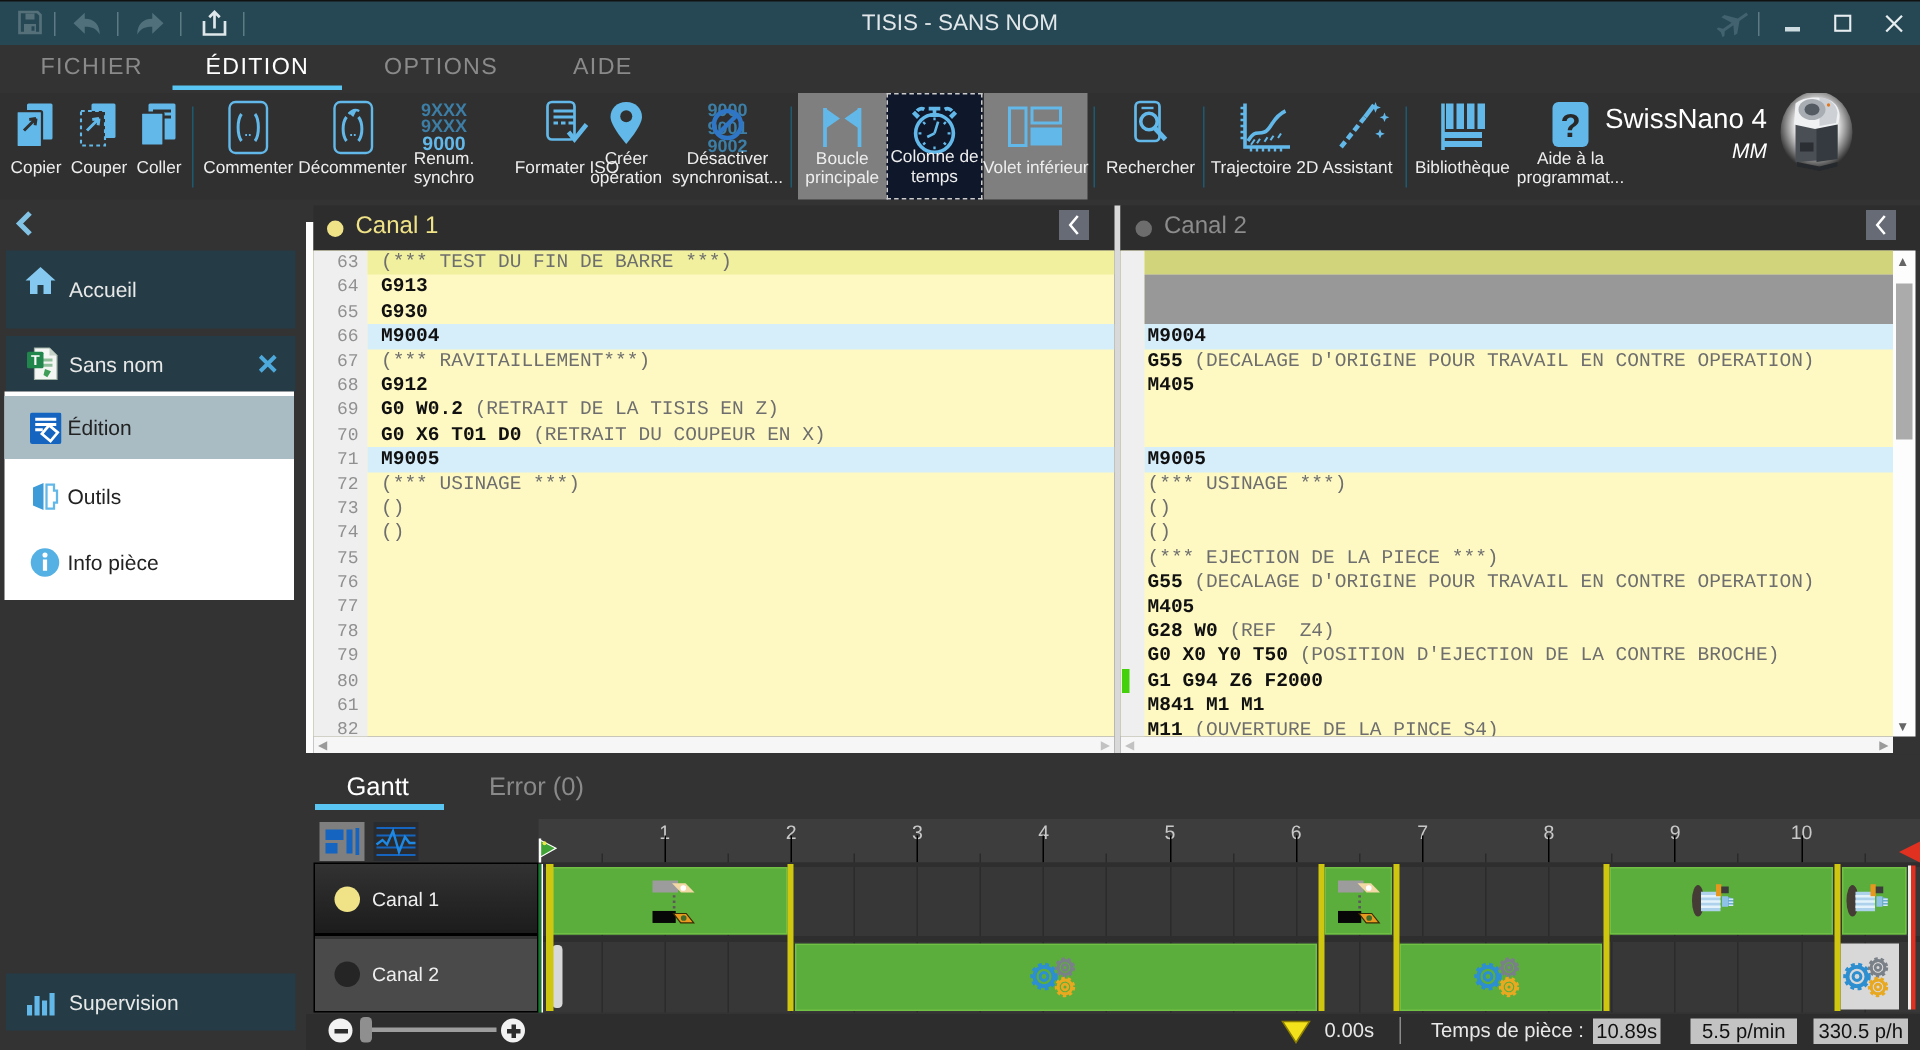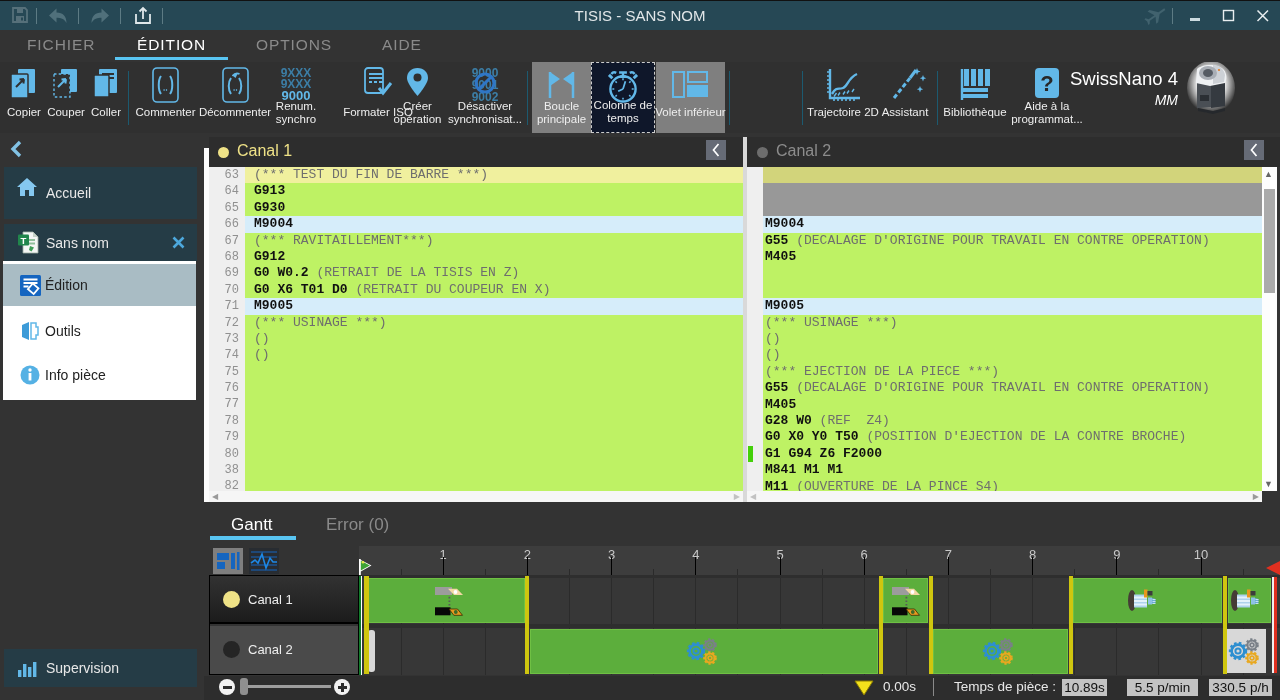--- a/index.html
+++ b/index.html
@@ -33,21 +33,21 @@
 
 #sidebar { left:0; top:133px; width:204px; height:567px; background:#333333; }
 .siderow { position:absolute; left:4px; width:193px; background:#253c46; color:#e8e8e8; font-size:14px; }
 .siderow .txt { position:absolute; left:42px; top:50%; transform:translateY(-50%); }
 #whitepanel { position:absolute; left:3px; top:128px; width:193px; height:139px; background:#ffffff; }
 .wrow { position:absolute; left:0; width:193px; height:46px; color:#222; font-size:14px; }
 .wrow .txt { position:absolute; left:42px; top:50%; transform:translateY(-50%); }
 
 
 .pane-header { background:#2d2d2d; }
-.codearea { background:#bef264; overflow:hidden; }
+.codearea { background:#fef9c3; overflow:hidden; }
 .gutter { position:absolute; top:0; background:#efefef; color:#909090;
   font-family:"Liberation Mono", monospace; font-size:12px; text-align:right; }
 .gl { height:16.4px; line-height:16.4px; padding-right:6px; }
 .cl { position:absolute; height:16.4px; line-height:16.4px; white-space:pre;
   font-family:"Liberation Mono", monospace; font-size:13px; font-weight:bold; color:#111; }
 .cm { font-weight:normal; color:#6e6e6e; }
 .rowhl { position:absolute; height:16.4px; }
 .hl-y1 { background:#f0f09e; }
 .hl-y2 { background:#d2d47b; }
 .hl-g { background:#989898; }
@@ -224,20 +224,29 @@
     </div>
     <div class="titem tsel" style="left:656px; width:69px;">
       <svg class="ico" viewBox="0 0 69 38">
         <rect x="17" y="6" width="11" height="25" fill="none" stroke="#62b8e8" stroke-width="2"></rect>
         <rect x="32" y="6" width="19" height="10" fill="none" stroke="#62b8e8" stroke-width="2"></rect>
         <rect x="31" y="19" width="21" height="12" fill="#62b8e8"></rect>
       </svg>
       <div class="lbl one">Volet inférieur</div>
     </div>
     <div class="tsep" style="left:729px;"></div>
+    <div class="titem" style="left:734px; width:66px;">
+      <svg class="ico" viewBox="0 0 66 38">
+        <rect x="23" y="2" width="16" height="26" rx="3" fill="none" stroke="#62b8e8" stroke-width="1.8"></rect>
+        <path d="M27 6 h8" stroke="#62b8e8" stroke-width="1.6"></path>
+        <circle cx="32" cy="15" r="5.5" fill="none" stroke="#62b8e8" stroke-width="2.4"></circle>
+        <path d="M36 19.5 L43 27" stroke="#62b8e8" stroke-width="3.2"></path>
+      </svg>
+      <div class="lbl one">Rechercher</div>
+    </div>
     <div class="tsep" style="left:802px;"></div>
     <div class="titem" style="left:808px; width:70px;">
       <svg class="ico" viewBox="0 0 70 38">
         <path d="M22 3 V32 H52" fill="none" stroke="#62b8e8" stroke-width="2.4"></path>
         <path d="M22 6 h-3 M22 10 h-3 M22 14 h-3 M22 18 h-3 M22 22 h-3 M22 26 h-3 M26 32 v3 M30 32 v3 M34 32 v3 M38 32 v3 M42 32 v3 M46 32 v3" stroke="#62b8e8" stroke-width="1.6"></path>
         <path d="M24 28 C29 20 30 24 35 22 C40 20 40 12 49 8" fill="none" stroke="#62b8e8" stroke-width="2.4"></path>
         <path d="M26 30.5 l2.5 -3.5 M30 29.5 l2 -3 M35 28.5 l2 -3 M39 27.5 l2 -3 M44 26 l2 -3" stroke="#62b8e8" stroke-width="1.4"></path>
       </svg>
       <div class="lbl one">Trajectoire 2D</div>
     </div>
@@ -382,21 +391,21 @@
         <div class="gl">71</div>
           <div class="gl">72</div>
           <div class="gl">73</div>
           <div class="gl">74</div>
         <div class="gl">75</div>
           <div class="gl">76</div>
           <div class="gl">77</div>
           <div class="gl">78</div>
         <div class="gl">79</div>
           <div class="gl">80</div>
-          <div class="gl">38</div>
+          <div class="gl">61</div>
           <div class="gl">82</div>
       </div>
       <div class="rowhl hl-y1" style="left:36px; top:0; width:498px;"></div>
       <div class="rowhl hl-b" style="left:36px; top:49.2px; width:498px;"></div>
       <div class="rowhl hl-b" style="left:36px; top:131.2px; width:498px;"></div>
       <div class="cl cm" style="left:45px; top:0;">(*** TEST DU FIN DE BARRE ***)</div>
       <div class="cl" style="left:45px; top:16.4px;">G913</div>
       <div class="cl" style="left:45px; top:32.8px;">G930</div>
       <div class="cl" style="left:45px; top:49.2px;">M9004</div>
       <div class="cl cm" style="left:45px; top:65.6px;">(*** RAVITAILLEMENT***)</div>

